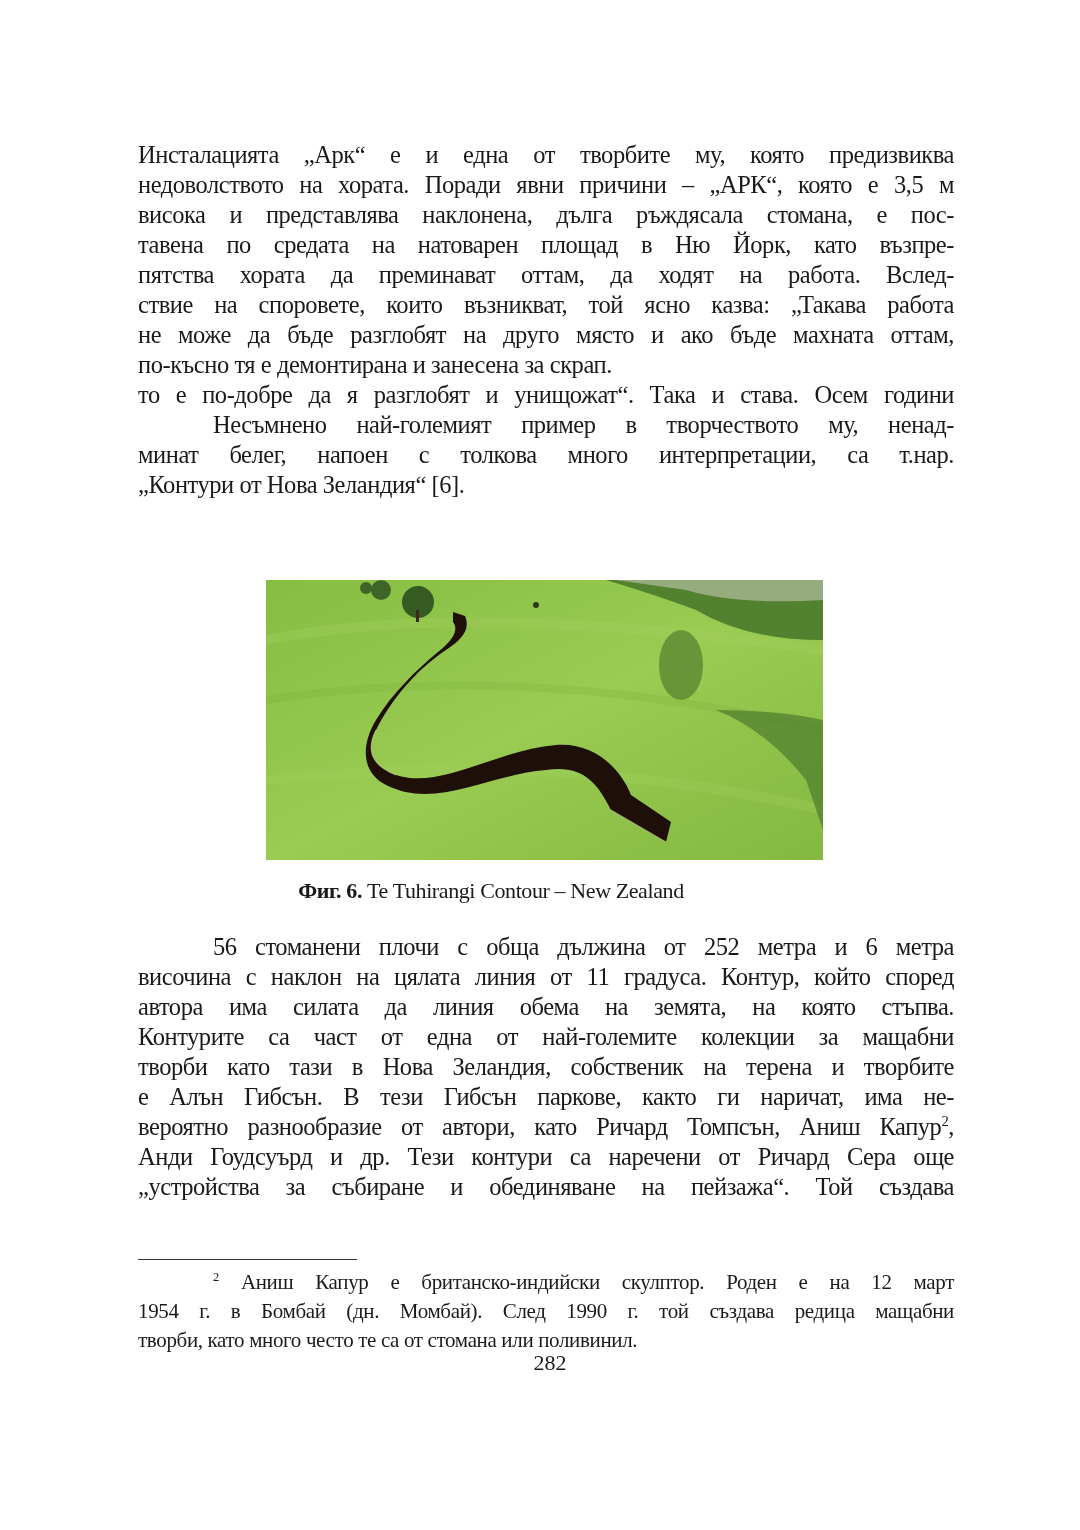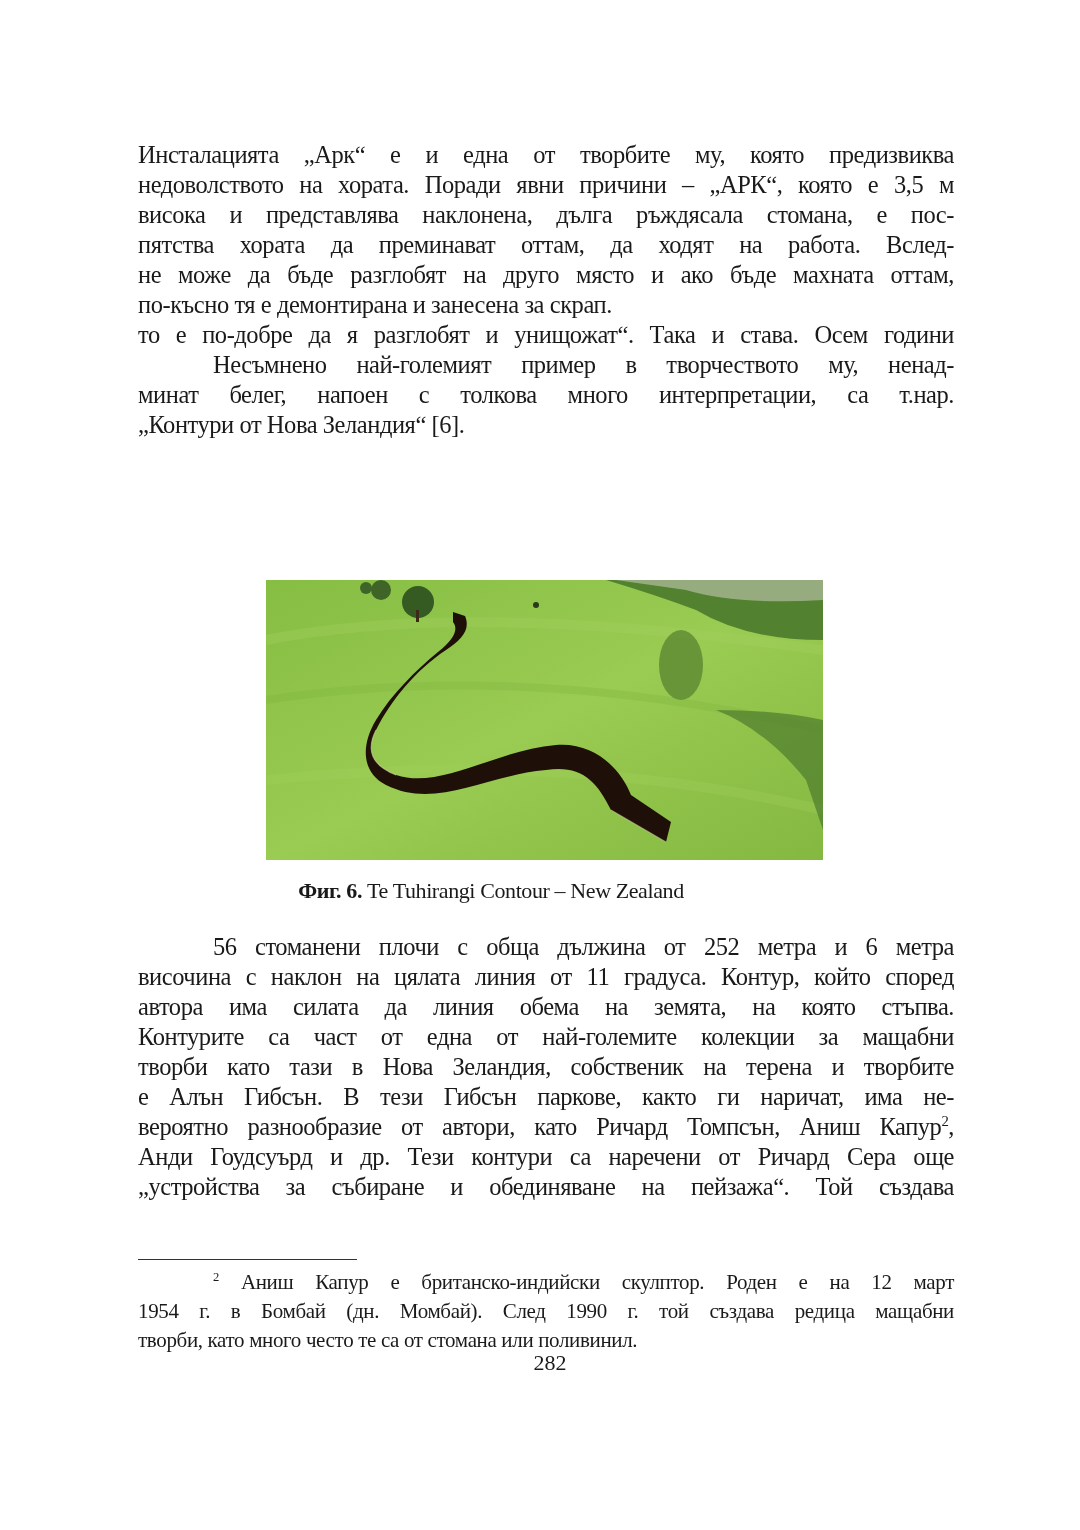--- a/index.html
+++ b/index.html
@@ -45,21 +45,23 @@
     }
     .page-number { top: 1349px; padding-left: 10px; }
   </style>
 </head>
 <body>
 
 <div class="page">
   <div class="line">Инсталацията „Арк“ е и една от творбите му, която предизвиква</div>
   <div class="line">недоволството на хората. Поради явни причини – „АРК“, която е 3,5 м</div>
   <div class="line">висока и представлява наклонена, дълга ръждясала стомана, е пос-</div>
+  <div class="line">тавена по средата на натоварен площад в Ню Йорк, като възпре-</div>
   <div class="line">пятства хората да преминават оттам, да ходят на работа. Вслед-</div>
+  <div class="line">ствие на споровете, които възникват, той ясно казва: „Такава работа</div>
   <div class="line">не може да бъде разглобят на друго място и ако бъде махната оттам,</div>
   <div class="line last">по-късно тя е демонтирана и занесена за скрап.</div>
   <div class="line">то е по-добре да я разглобят и унищожат“. Така и става. Осем години</div>
 
   <div>
     <div class="line indent">Несъмнено най-големият пример в творчеството му, ненад-</div>
     <div class="line">минат белег, напоен с толкова много интерпретации, са т.нар.</div>
     <div class="line last">„Контури от Нова Зеландия“ [6].</div>
   </div>
 </div>

